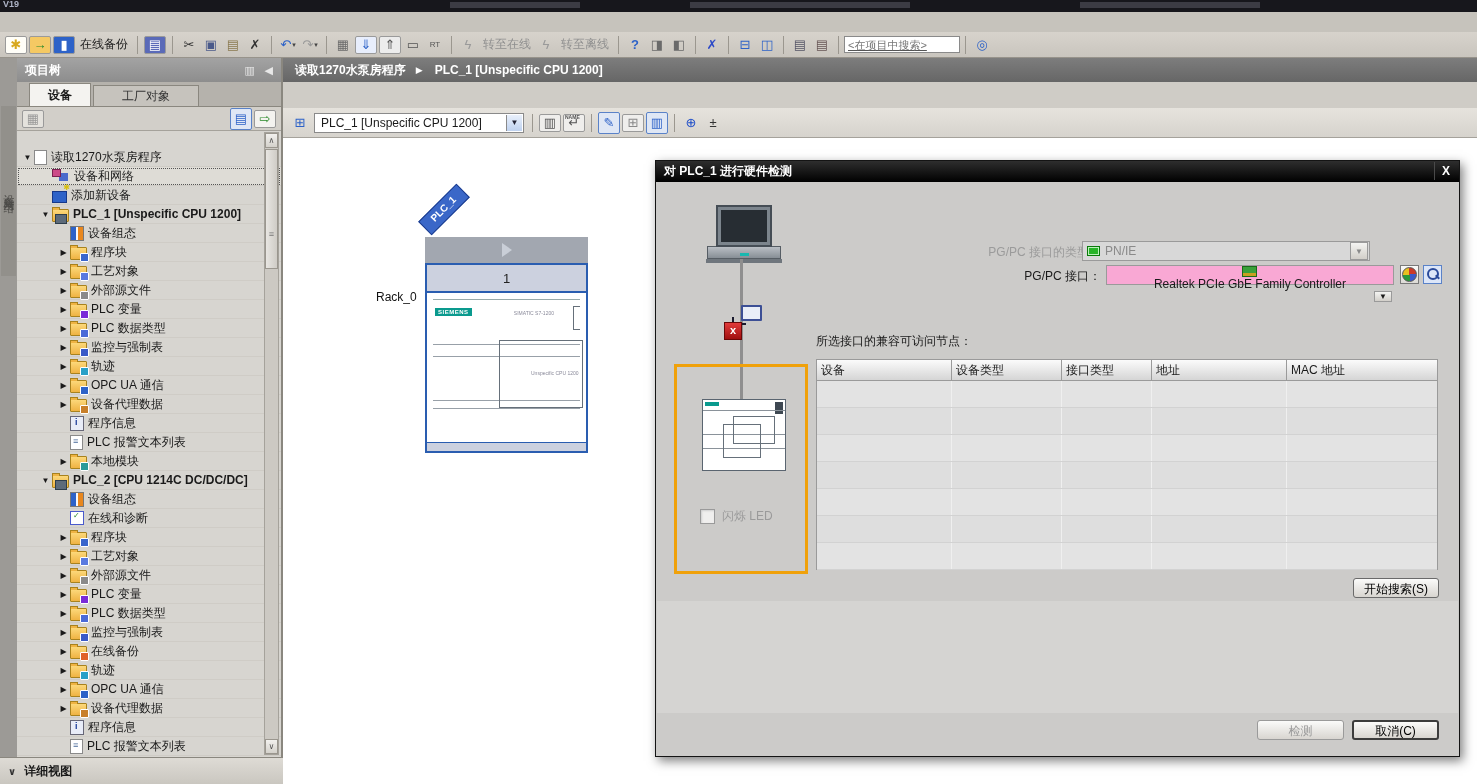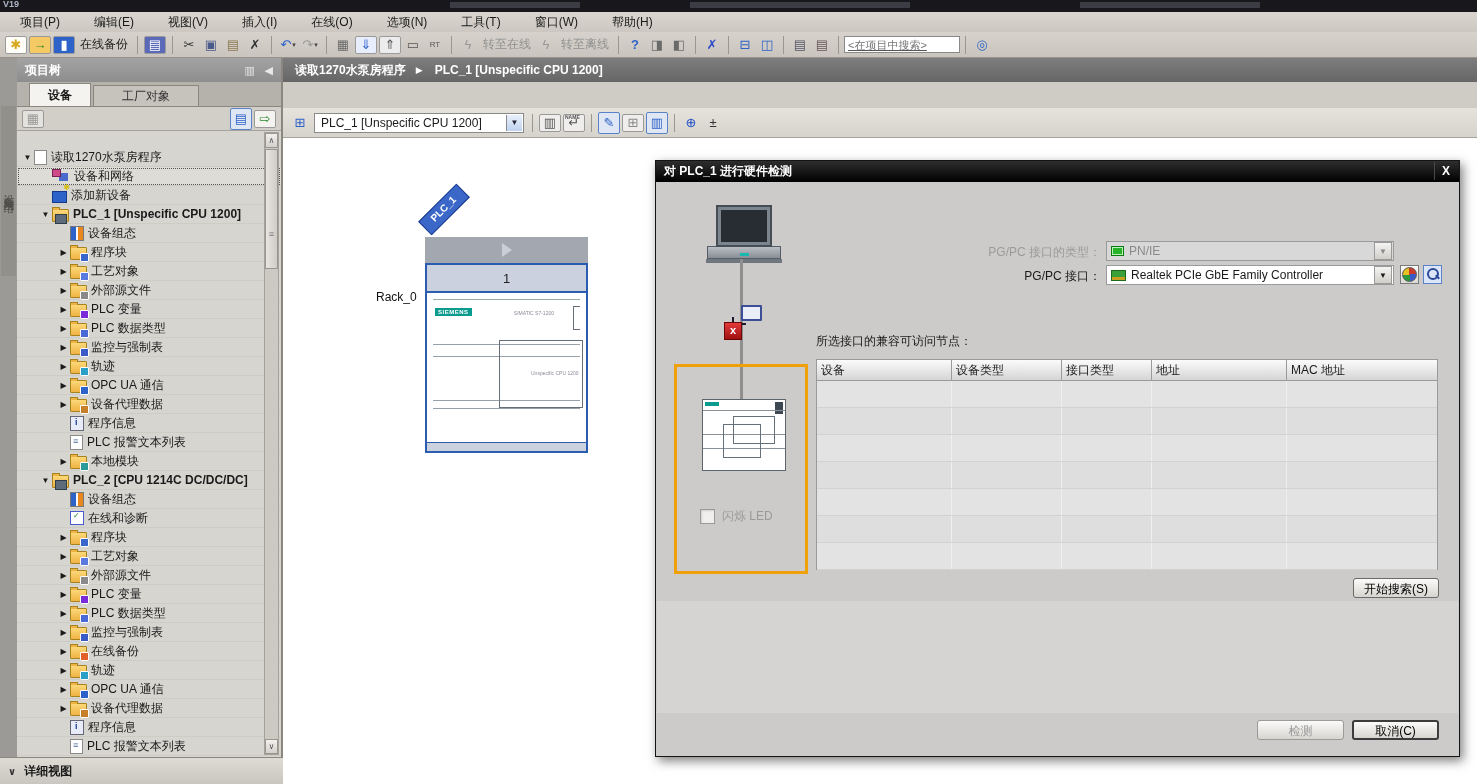--- a/index.html
+++ b/index.html
@@ -137,21 +137,21 @@
   .plcmini .l3{position:absolute;left:0;right:0;top:48px;border-top:1px solid #8a929a;}
   .plcmini .r1{position:absolute;left:30px;top:16px;width:40px;height:26px;border:1px solid #66707a;}
   .plcmini .r2{position:absolute;left:20px;top:24px;width:36px;height:32px;border:1px solid #66707a;}
   .plcmini .notch{position:absolute;right:2px;top:2px;width:8px;height:12px;background:#3e4852;}
   .cbrow{position:absolute;left:44px;top:347px;display:flex;align-items:center;color:#9a9a9a;}
   .cbox{width:13px;height:13px;background:#f0efee;border:1px solid #9a9a9a;margin-right:7px;box-shadow:inset 1px 1px 2px #cfcfcf;}
   .frmlabel{position:absolute;width:230px;text-align:right;}
   .frmlabel.dis{color:#9b9b9b;}
   .dd{position:absolute;width:288px;height:20px;border:1px solid #9a9a9a;display:flex;align-items:center;box-sizing:border-box;}
   .dd.disabled{background:#d8d8d8;color:#8a8a8a;}
-  .dd.enabled{background:#ffffff;}
+  .dd.enabled{background:#f9a8d4;flex-direction:column;}
   .dd .ddicon{margin:0 5px 0 4px;flex:none;}
   .pnie-ic{width:11px;height:8px;background:#28b428;border:1px solid #0a7a0a;box-shadow:inset 0 0 0 1px #bdf0bd;}
   .nic-ic{width:13px;height:9px;background:linear-gradient(#3aa03a 70%,#c8a020 70%);border:1px solid #1a6a1a;}
   .dd .ddarrow{margin-left:auto;width:16px;height:16px;border:1px solid #9a9a9a;background:linear-gradient(#f4f4f2,#d2cfc9);
                font-size:8px;display:flex;align-items:center;justify-content:center;margin-right:1px;}
   .sqbtn{position:absolute;width:19px;height:19px;border:1px solid #7a7a7a;background:linear-gradient(#fafaf9,#dcdad5);
          display:flex;align-items:center;justify-content:center;box-sizing:border-box;}
   .globe{width:13px;height:13px;border-radius:50%;border:1px solid #555;
          background:conic-gradient(#cc3a2a 0 25%,#3a5acc 0 50%,#2a9a3a 0 75%,#e8c020 0);}
   .browse{position:relative;width:13px;height:13px;}
@@ -177,31 +177,20 @@
 
 <div id="app">
 
   <div class="titlebar">
     <span class="ver">V19</span>
     <span class="smudge" style="left:450px;width:130px"></span>
     <span class="smudge" style="left:690px;width:220px"></span>
     <span class="smudge" style="left:1080px;width:180px"></span>
   </div>
 
-  <div class="menubar">
-      <span class="mitem">项目(P)</span>
-      <span class="mitem">编辑(E)</span>
-      <span class="mitem">视图(V)</span>
-      <span class="mitem">插入(I)</span>
-      <span class="mitem">在线(O)</span>
-      <span class="mitem">选项(N)</span>
-      <span class="mitem">工具(T)</span>
-      <span class="mitem">窗口(W)</span>
-      <span class="mitem">帮助(H)</span>
-    </div>
 
   <div class="toolbar">
       <span class="ticon box" style="background: rgb(255, 254, 248);">
         <span style="color: rgb(216, 168, 30);">✱</span>
       </span>
       <span class="ticon box" style="background: rgb(245, 201, 99);">
         <span style="color: rgb(42, 138, 42);">→</span>
       </span>
       <span class="ticon box" style="background: rgb(45, 98, 200);">
         <span style="color: rgb(255, 255, 255);">▮</span>
@@ -633,21 +622,21 @@
         <span class="l3"></span>
       <span class="r1"></span>
         <span class="r2"></span>
     </div>
     <div class="cbrow">
       <span class="cbox"></span>
       <span>闪烁 LED</span>
     </div>
 
     <span class="frmlabel dis" style="left:215px;top:83px">PG/PC 接口的类型：</span>
-    <div class="dd disabled" style="left:450px;top:80px">
+    <div class="dd disabled" style="left:426px;top:80px">
       <span class="ddicon pnie-ic"></span>
       <span>PN/IE</span>
       <span class="ddarrow">▼</span>
     </div>
 
     <span class="frmlabel" style="left:215px;top:107px">PG/PC 接口：</span>
     <div class="dd enabled" style="left:450px;top:104px">
       <span class="ddicon nic-ic"></span>
       <span>Realtek PCIe GbE Family Controller</span>
       <span class="ddarrow">▼</span>

